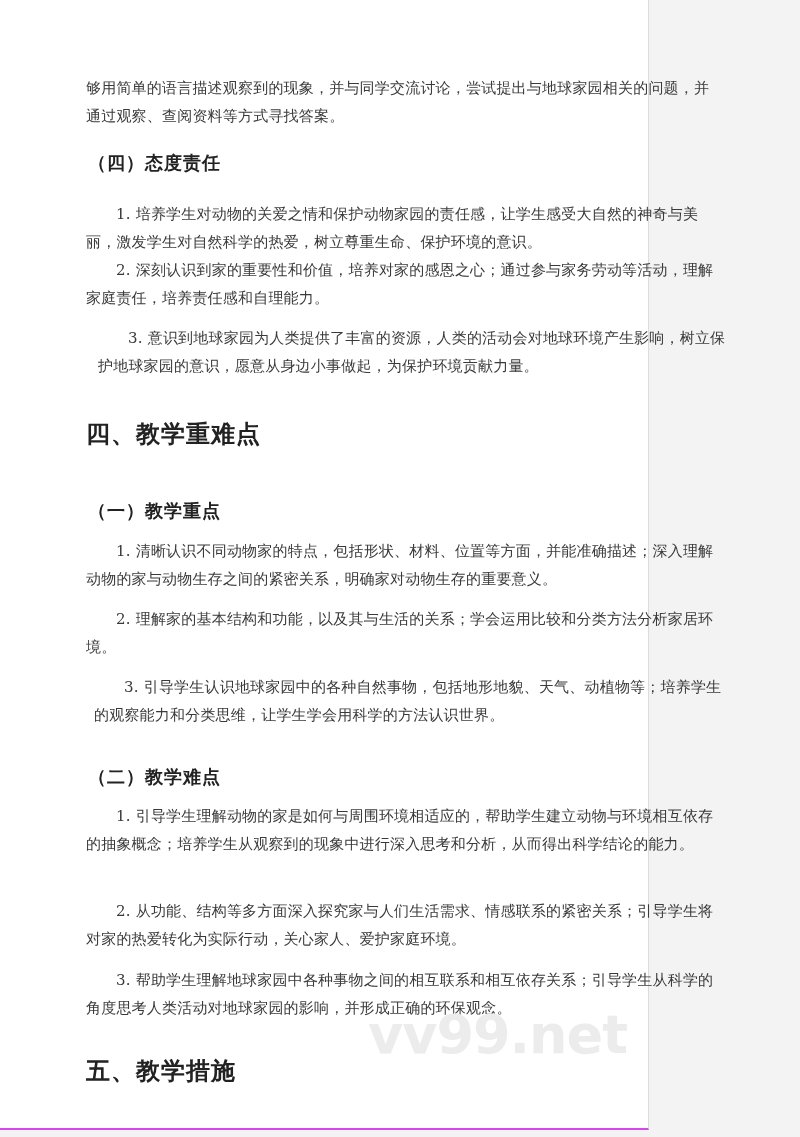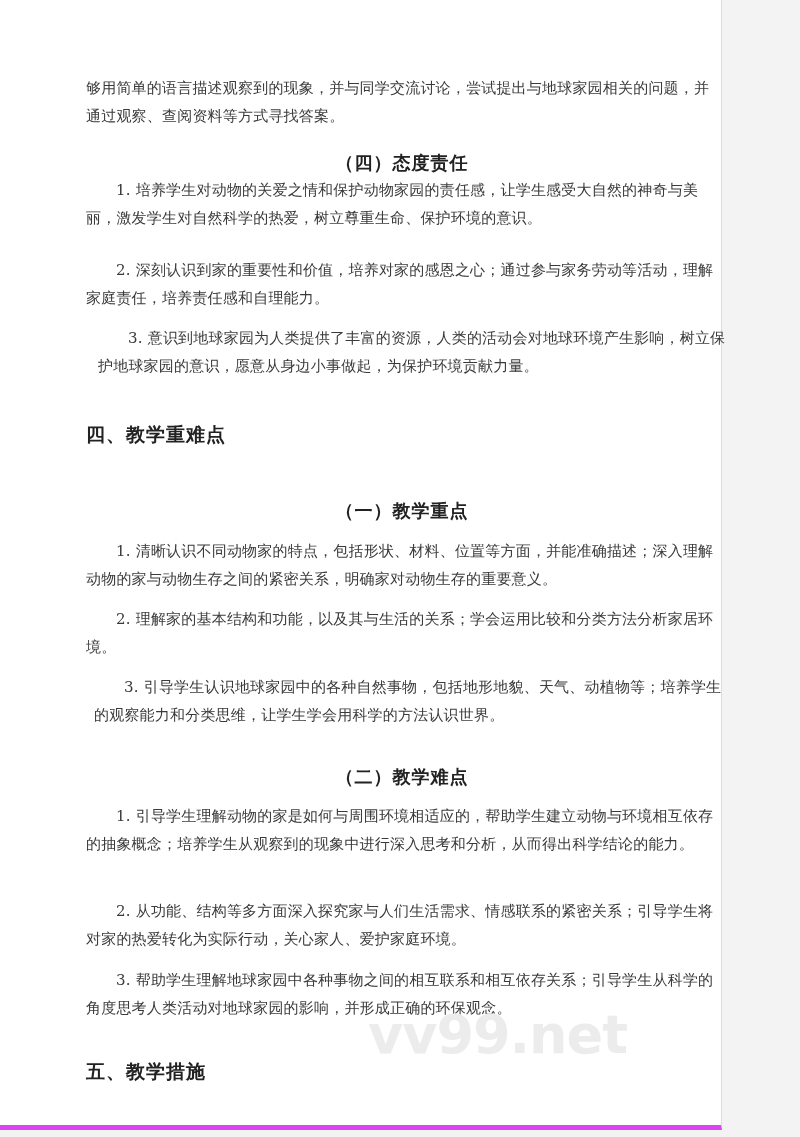--- a/index.html
+++ b/index.html
@@ -12,60 +12,59 @@
       height: 1137px;
       position: relative;
       overflow: hidden;
       font-family: "DejaVu Serif", "Liberation Serif", serif;
       color: #333333;
     }
     .page {
       position: absolute;
       left: 0;
       top: 0;
-      width: 722px;
+      width: 649px;
       height: 1130px;
       background: #ffffff;
       border-right: 1px solid #dcdcdc;
-      border-bottom: 5px solid #d946ef;
+      border-bottom: 2px solid #d946ef;
       box-sizing: border-box;
     }
     .block {
       position: absolute;
       left: 86px;
       width: 628px;
     }
     .para {
       font-size: 15px;
       line-height: 28px;
       color: #3a3a3a;
       letter-spacing: 0.2px;
       margin: 0;
     }
     .para.indent {
       text-indent: 30px;
     }
     .h1 {
       font-family: "DejaVu Sans", "Liberation Sans", sans-serif;
-      font-size: 19px;
+      font-size: 24px;
       font-weight: bold;
       color: #222222;
       letter-spacing: 1px;
       margin: 0;
       line-height: 26px;
     }
     .h2 {
       font-family: "DejaVu Sans", "Liberation Sans", sans-serif;
       font-size: 18px;
       font-weight: bold;
       color: #222222;
       letter-spacing: 1px;
       margin: 0;
       line-height: 26px;
-      text-align: center;
     }
     .watermark {
       position: absolute;
       left: 368px;
       top: 995px;
       font-family: "DejaVu Sans", "Liberation Sans", sans-serif;
       font-size: 54px;
       font-weight: bold;
       color: #ececec;
       letter-spacing: -1px;
@@ -80,21 +79,21 @@
 <div class="page">
 
   <div class="block" style="top:74px;">
     <p class="para">够用简单的语言描述观察到的现象，并与同学交流讨论，尝试提出与地球家园相关的问题，并通过观察、查阅资料等方式寻找答案。</p>
   </div>
 
   <div class="block" style="top:150px; left:88px;">
     <h3 class="h2">（四）态度责任</h3>
   </div>
 
-  <div class="block" style="top:176px;">
+  <div class="block" style="top:200px;">
     <p class="para indent">1. 培养学生对动物的关爱之情和保护动物家园的责任感，让学生感受大自然的神奇与美丽，激发学生对自然科学的热爱，树立尊重生命、保护环境的意识。</p>
   </div>
   <div class="block" style="top:256px;">
     <p class="para indent">2. 深刻认识到家的重要性和价值，培养对家的感恩之心；通过参与家务劳动等活动，理解家庭责任，培养责任感和自理能力。</p>
   </div>
   <div class="block" style="top:324px;margin-left:12px;">
     <p class="para indent">3. 意识到地球家园为人类提供了丰富的资源，人类的活动会对地球环境产生影响，树立保护地球家园的意识，愿意从身边小事做起，为保护环境贡献力量。</p>
   </div>
 
   <div class="block" style="top:421px;">

